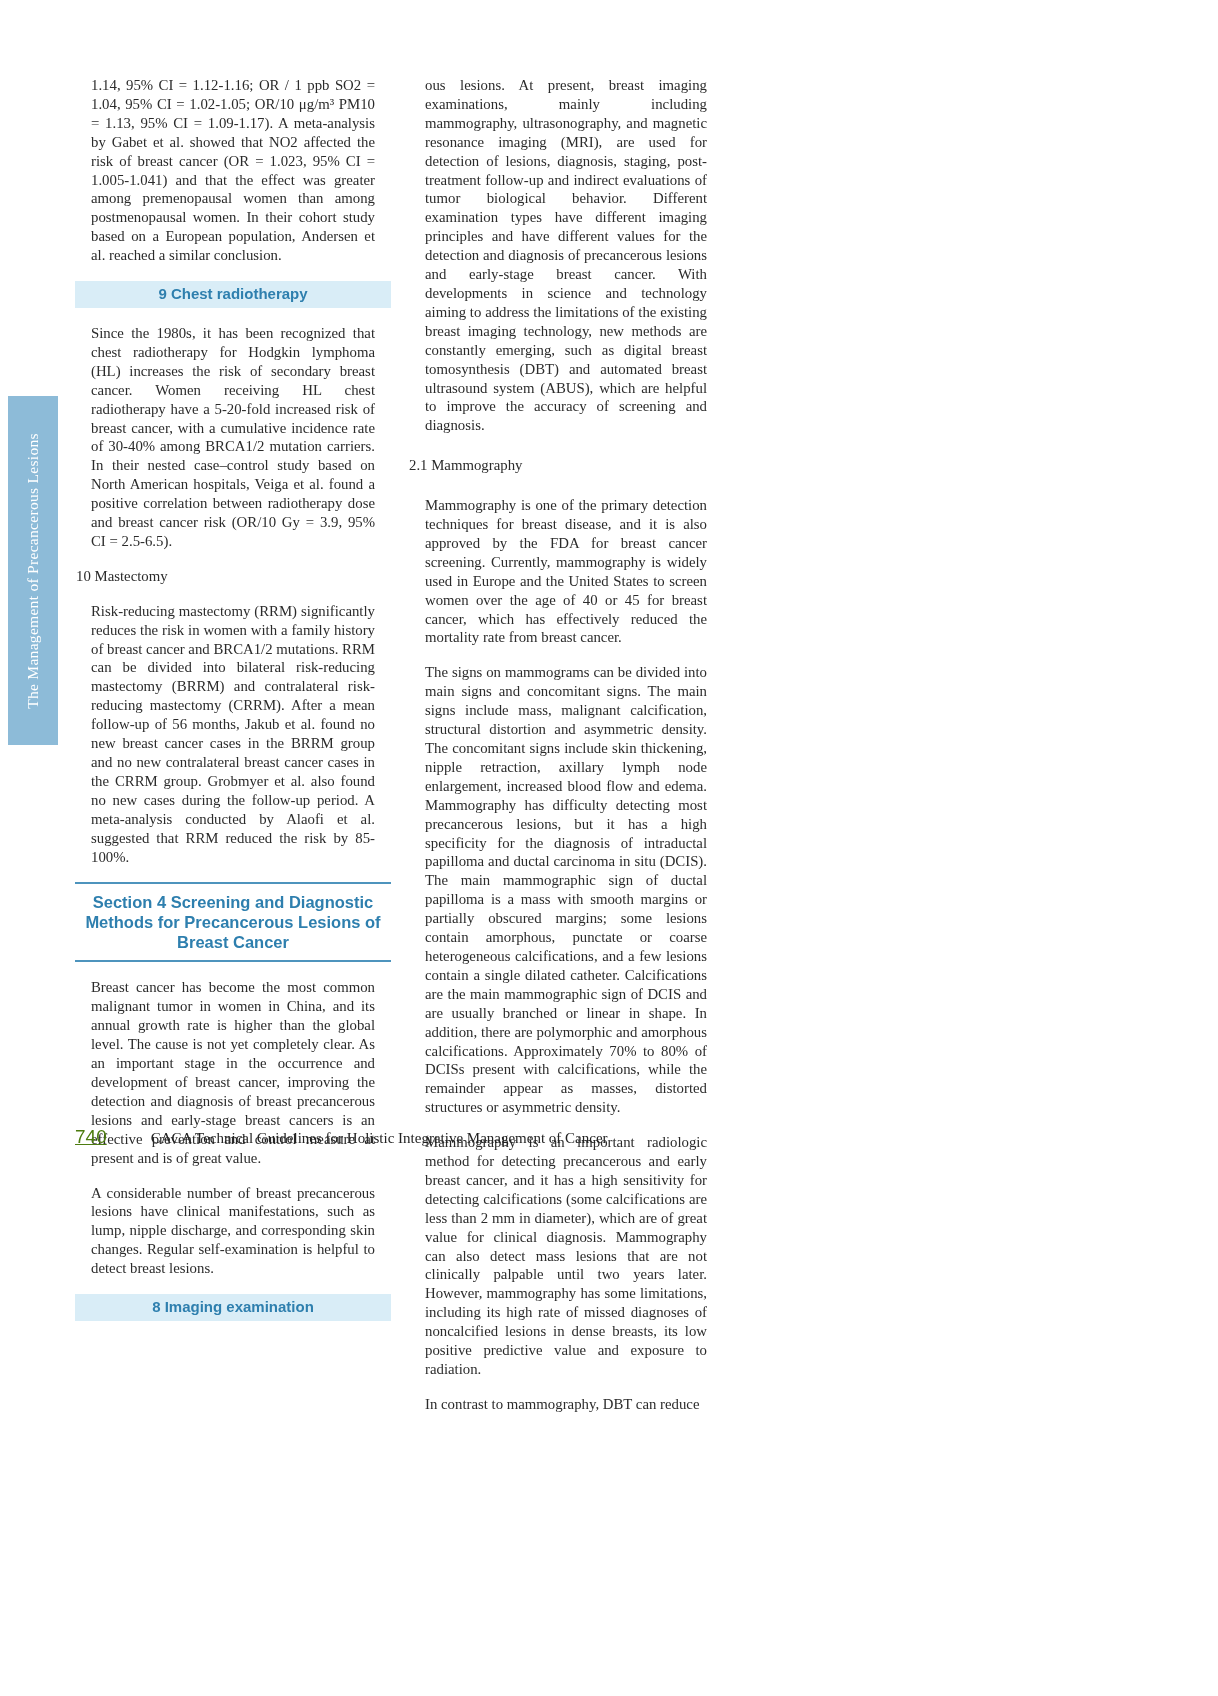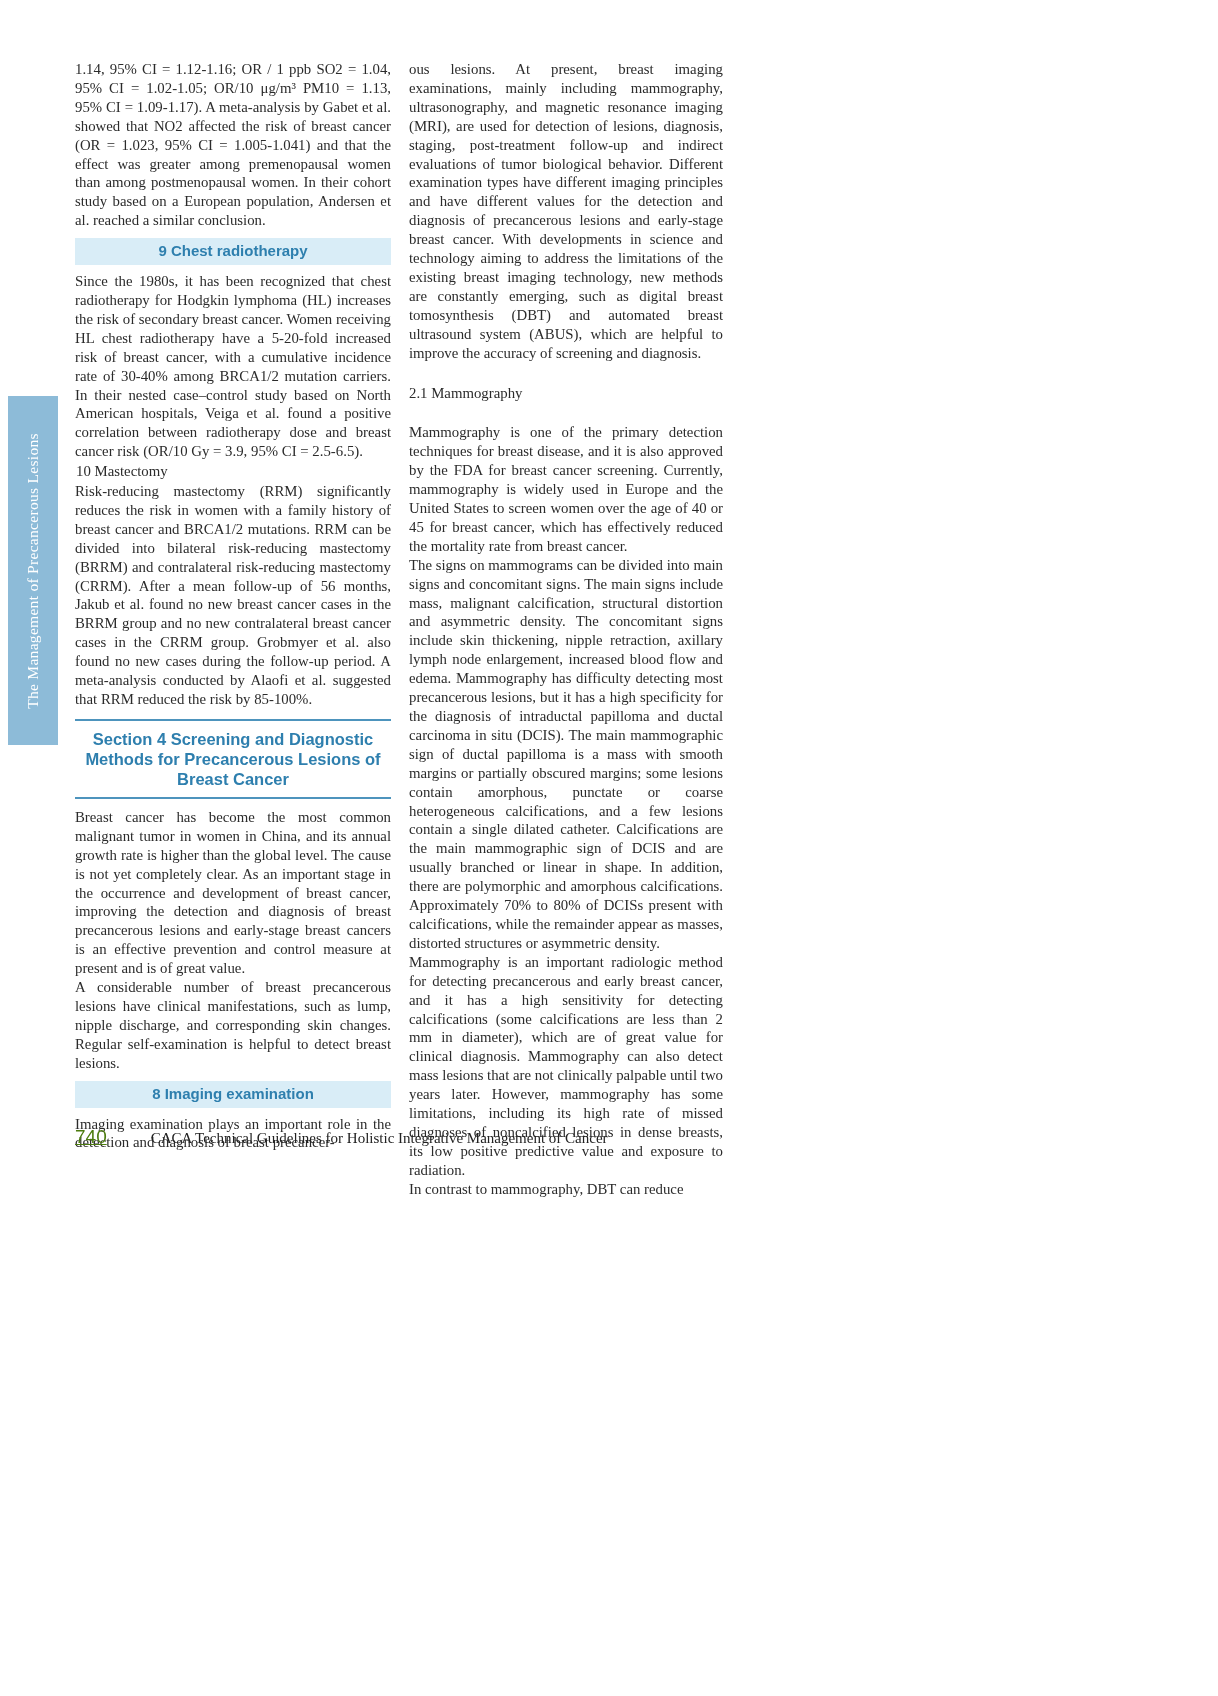--- a/index.html
+++ b/index.html
@@ -37,21 +37,21 @@
   .column{
     position:absolute;top:60px;
     font-size:14.8px;line-height:18.9px;
     text-align:justify;
     hyphens:auto;
     -webkit-hyphens:auto;
   }
   .column.left{left:75px;width:316px;}
   .column.right{left:409px;width:314px;}
 
-  .para{margin:0;}
+  .para{margin:16px;}
   .inline-heading{margin:1px;text-align:left;}
   .inline-heading.spaced{margin:21px 0;}
 
   .band-heading{
     background:var(--heading-band-bg);
     color:var(--heading-text);
     font-family:"Liberation Sans","DejaVu Sans",sans-serif;
     font-weight:bold;
     font-size:15px;
     text-align:center;
@@ -98,21 +98,20 @@
   <div class="column left" id="col-left">
       <p class="para">1.14, 95% CI = 1.12-1.16; OR / 1 ppb SO2 = 1.04, 95% CI = 1.02-1.05; OR/10 μg/m³ PM10 = 1.13, 95% CI = 1.09-1.17). A meta-analysis by Gabet et al. showed that NO2 affected the risk of breast cancer (OR = 1.023, 95% CI = 1.005-1.041) and that the effect was greater among premenopausal women than among postmenopausal women. In their cohort study based on a European population, Andersen et al. reached a similar conclusion.</p>
       <div class="band-heading">9 Chest radiotherapy</div>
       <p class="para">Since the 1980s, it has been recognized that chest radiotherapy for Hodgkin lymphoma (HL) increases the risk of secondary breast cancer. Women receiving HL chest radiotherapy have a 5-20-fold increased risk of breast cancer, with a cumulative incidence rate of 30-40% among BRCA1/2 mutation carriers. In their nested case–control study based on North American hospitals, Veiga et al. found a positive correlation between radiotherapy dose and breast cancer risk (OR/10 Gy = 3.9, 95% CI = 2.5-6.5).</p>
       <div class="inline-heading">10 Mastectomy</div>
       <p class="para">Risk-reducing mastectomy (RRM) significantly reduces the risk in women with a family history of breast cancer and BRCA1/2 mutations. RRM can be divided into bilateral risk-reducing mastectomy (BRRM) and contralateral risk-reducing mastectomy (CRRM). After a mean follow-up of 56 months, Jakub et al. found no new breast cancer cases in the BRRM group and no new contralateral breast cancer cases in the CRRM group. Grobmyer et al. also found no new cases during the follow-up period. A meta-analysis conducted by Alaofi et al. suggested that RRM reduced the risk by 85-100%.</p>
       <div class="section-heading">Section 4 Screening and Diagnostic Methods for Precancerous Lesions of Breast Cancer</div>
       <p class="para">Breast cancer has become the most common malignant tumor in women in China, and its annual growth rate is higher than the global level. The cause is not yet completely clear. As an important stage in the occurrence and development of breast cancer, improving the detection and diagnosis of breast precancerous lesions and early-stage breast cancers is an effective prevention and control measure at present and is of great value.</p>
       <p class="para">A considerable number of breast precancerous lesions have clinical manifestations, such as lump, nipple discharge, and corresponding skin changes. Regular self-examination is helpful to detect breast lesions.</p>
       <div class="band-heading">8 Imaging examination</div>
-      <p class="para">Imaging examination plays an important role in the detection and diagnosis of breast precancer-</p>
     </div>
   <div class="column right" id="col-right">
       <p class="para">ous lesions. At present, breast imaging examinations, mainly including mammography, ultrasonography, and magnetic resonance imaging (MRI), are used for detection of lesions, diagnosis, staging, post-treatment follow-up and indirect evaluations of tumor biological behavior. Different examination types have different imaging principles and have different values for the detection and diagnosis of precancerous lesions and early-stage breast cancer. With developments in science and technology aiming to address the limitations of the existing breast imaging technology, new methods are constantly emerging, such as digital breast tomosynthesis (DBT) and automated breast ultrasound system (ABUS), which are helpful to improve the accuracy of screening and diagnosis.</p>
       <div class="inline-heading spaced">2.1 Mammography</div>
       <p class="para">Mammography is one of the primary detection techniques for breast disease, and it is also approved by the FDA for breast cancer screening. Currently, mammography is widely used in Europe and the United States to screen women over the age of 40 or 45 for breast cancer, which has effectively reduced the mortality rate from breast cancer.</p>
       <p class="para">The signs on mammograms can be divided into main signs and concomitant signs. The main signs include mass, malignant calcification, structural distortion and asymmetric density. The concomitant signs include skin thickening, nipple retraction, axillary lymph node enlargement, increased blood flow and edema. Mammography has difficulty detecting most precancerous lesions, but it has a high specificity for the diagnosis of intraductal papilloma and ductal carcinoma in situ (DCIS). The main mammographic sign of ductal papilloma is a mass with smooth margins or partially obscured margins; some lesions contain amorphous, punctate or coarse heterogeneous calcifications, and a few lesions contain a single dilated catheter. Calcifications are the main mammographic sign of DCIS and are usually branched or linear in shape. In addition, there are polymorphic and amorphous calcifications. Approximately 70% to 80% of DCISs present with calcifications, while the remainder appear as masses, distorted structures or asymmetric density.</p>
       <p class="para">Mammography is an important radiologic method for detecting precancerous and early breast cancer, and it has a high sensitivity for detecting calcifications (some calcifications are less than 2 mm in diameter), which are of great value for clinical diagnosis. Mammography can also detect mass lesions that are not clinically palpable until two years later. However, mammography has some limitations, including its high rate of missed diagnoses of noncalcified lesions in dense breasts, its low positive predictive value and exposure to radiation.</p>
       <p class="para">In contrast to mammography, DBT can reduce</p>
     </div>
 

